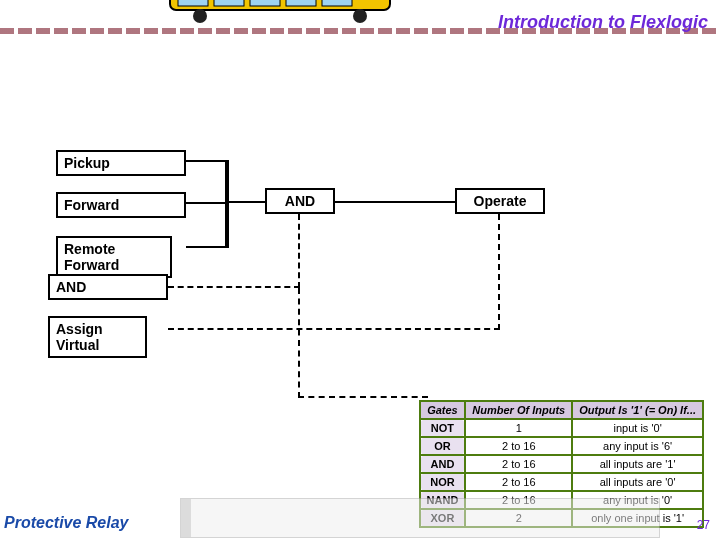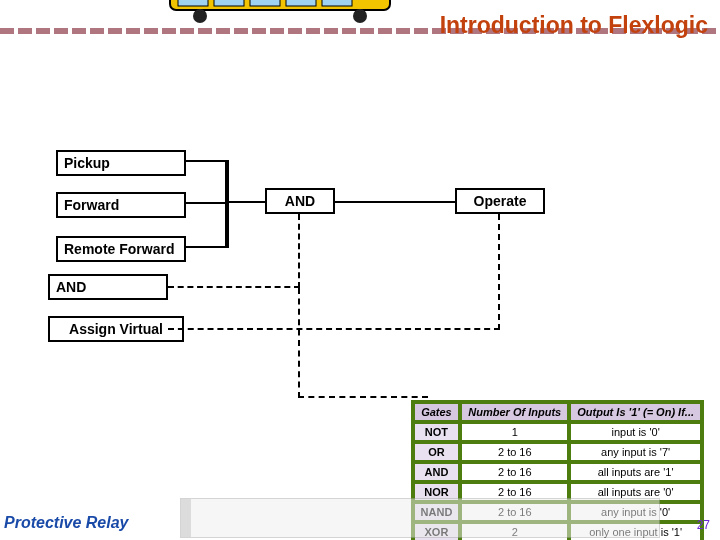--- a/index.html
+++ b/index.html
@@ -12,23 +12,24 @@
     overflow: hidden;
   }
   .header-band {
     position: absolute;
     top: 0; left: 0; right: 0;
     height: 40px;
   }
   .page-title {
     position: absolute;
     right: 12px; top: 12px;
-    color: #c2410c;
-    font-weight: bold;
-    font-size: 23px;
+    color: #6d28d9;
+    font-style: italic;
+    font-weight: bold;
+    font-size: 18px;
   }
   .bus-art {
     position: absolute;
     top: -10px; left: 150px;
     width: 260px; height: 34px;
   }
   .maroon-stripe { position:absolute; top:28px; left:0; right:0; height:6px;
     background: repeating-linear-gradient(90deg,#7a1b2a 0 14px,#fff 14px 18px); opacity:.6;}
   .diagram {
     position: absolute;
@@ -58,21 +59,21 @@
   }
   .gates-table {
     position: absolute;
     right: 16px; top: 260px;
     border: 2px solid #000;
     background: #fff;
     font-size: 11px;
     border-collapse: collapse;
   }
   .gates-table th, .gates-table td {
-    border: 4px solid #4d7c0f;
+    border: 2px solid #4d7c0f;
     padding: 2px 6px;
     text-align: center;
   }
   .gates-table th {
     background: #d6c8e0;
     font-style: italic;
     font-weight: bold;
   }
   .gates-table td:first-child { background:#e9e1f0; font-weight:bold;border-radius:6px; }
   .footer {
@@ -124,36 +125,36 @@
 </div>
 
 <div class="diagram">
 
   <div class="box" style="left:56px; top:10px; width:130px;">Pickup</div>
   <div class="wire" style="left:186px; top:20px; width:40px; height:2px;"></div>
 
   <div class="box" style="left:56px; top:52px; width:130px;">Forward</div>
   <div class="wire" style="left:186px; top:62px; width:40px; height:2px;"></div>
 
-  <div class="box" style="left:56px; top:96px; width:130px;">Remote Forward</div>
+  <div class="box" style="left:56px; top:96px; width:116px;">Remote Forward</div>
   <div class="wire" style="left:186px; top:106px; width:40px; height:2px;"></div>
 
   <div class="wire" style="left:225px; top:20px; width:4px; height:88px;"></div>
 
   <div class="wire" style="left:225px; top:61px; width:40px; height:2px;"></div>
 
   <div class="box" style="left:265px; top:48px; width:70px; text-align:center;">AND</div>
 
   <div class="wire" style="left:335px; top:61px; width:120px; height:2px;"></div>
 
   <div class="box" style="left:455px; top:48px; width:90px; text-align:center;">Operate</div>
 
   <div class="box" style="left:48px; top:134px; width:120px;">AND</div>
 
-  <div class="box" style="left:48px; top:176px; width:136px;text-align:center;">Assign Virtual</div>
+  <div class="box" style="left:48px; top:176px; width:99px;">Assign Virtual</div>
 
   <div class="dashwire-v" style="left:298px; top:74px; height:74px;"></div>
   <div class="dashwire" style="left:168px; top:146px; width:132px;"></div>
 
   <div class="dashwire-v" style="left:498px; top:74px; height:116px;"></div>
   <div class="dashwire" style="left:168px; top:188px; width:332px;"></div>
 
   <div class="dashwire-v" style="left:298px; top:148px; height:110px;"></div>
   <div class="dashwire" style="left:298px; top:256px; width:130px;"></div>
 
@@ -167,21 +168,21 @@
     </thead>
     <tbody>
       <tr>
         <td>NOT</td>
         <td>1</td>
         <td>input is '0'</td>
       </tr>
       <tr>
         <td>OR</td>
         <td>2 to 16</td>
-        <td>any input is '7'</td>
+        <td>any input is '6'</td>
       </tr>
       <tr>
         <td>AND</td>
         <td>2 to 16</td>
         <td>all inputs are '1'</td>
       </tr>
       <tr>
         <td>NOR</td>
         <td>2 to 16</td>
         <td>all inputs are '0'</td>

